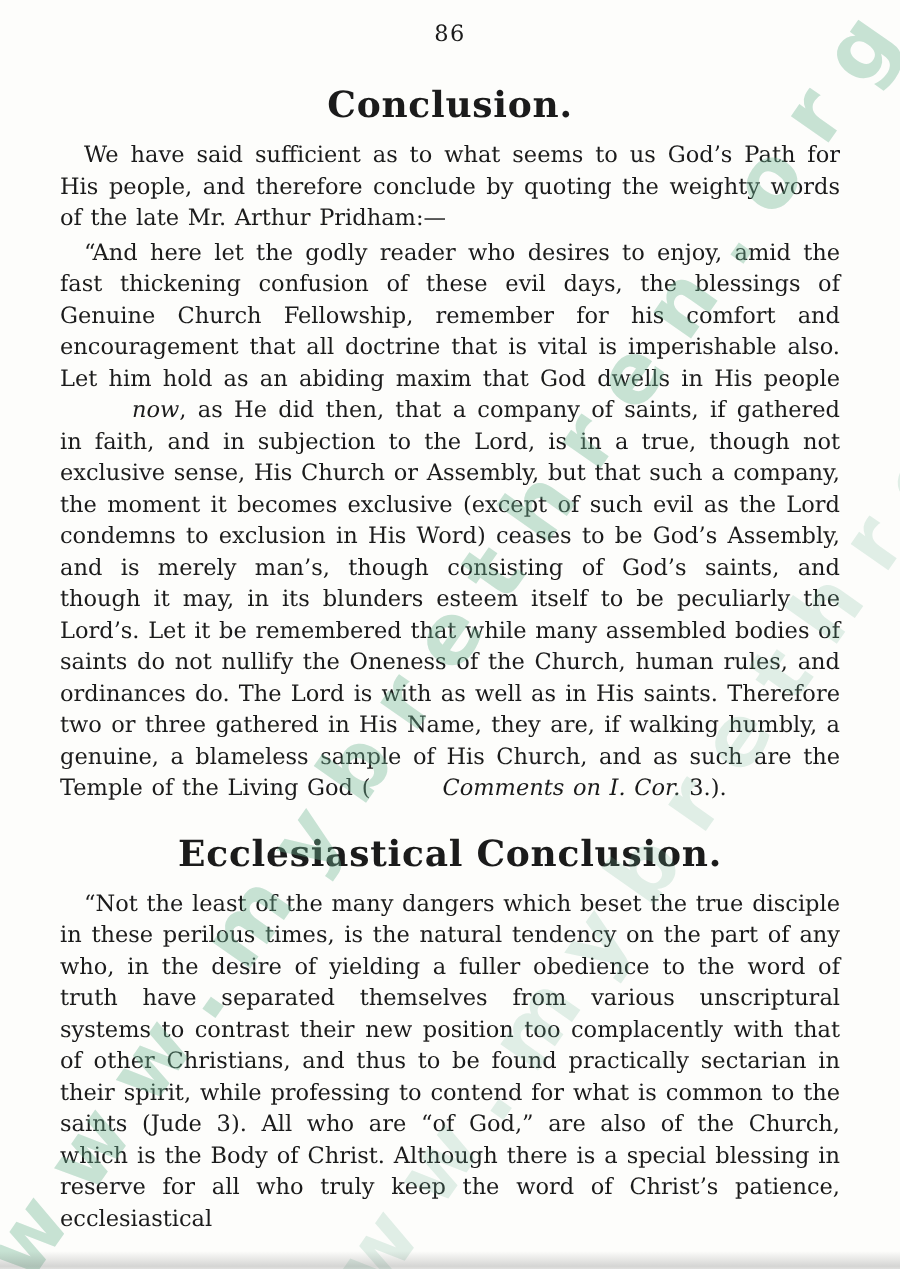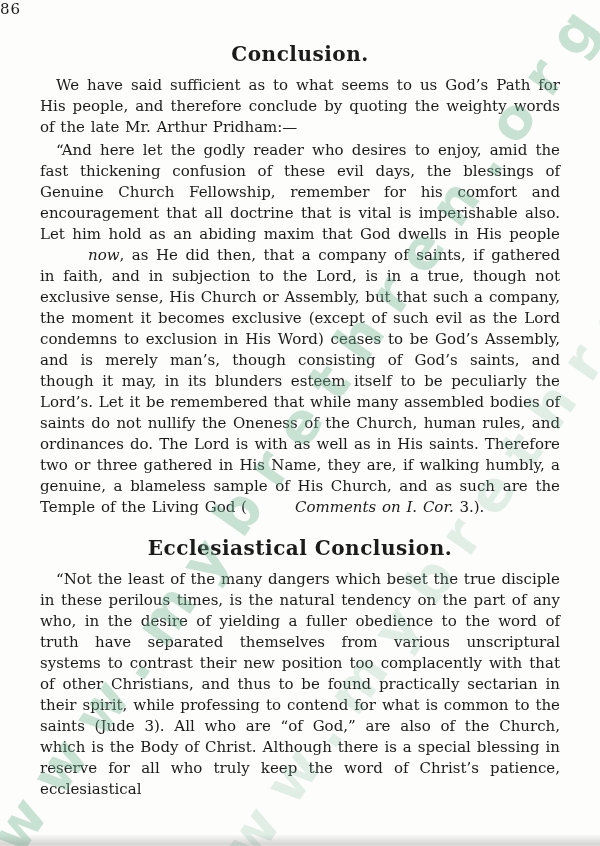--- a/index.html
+++ b/index.html
@@ -13,32 +13,33 @@
     height: 846px;
     margin: 0 auto;
     background: #fdfdfb;
     overflow: hidden;
     font-family: "DejaVu Serif", serif;
     color: #1b1b1b;
   }
   .page-number {
     position: relative;
     z-index: 1;
-    text-align: left;
+    text-align: center;
+    padding-top: 13px;
     font-size: 15px;
     letter-spacing: 1px;
   }
   .sections {
     position: relative;
     z-index: 1;
     margin: 0 40px;
   }
   .section-heading {
     text-align: center;
-    font-size: 20px;
+    font-size: 24px;
     font-weight: bold;
     margin: 18px 0 9px 0;
     letter-spacing: 0.5px;
   }
   .sections > h2:first-child {
     margin-top: 24px;
   }
   .paragraph {
     margin: 0 0 2px 0;
     font-size: 15px;

